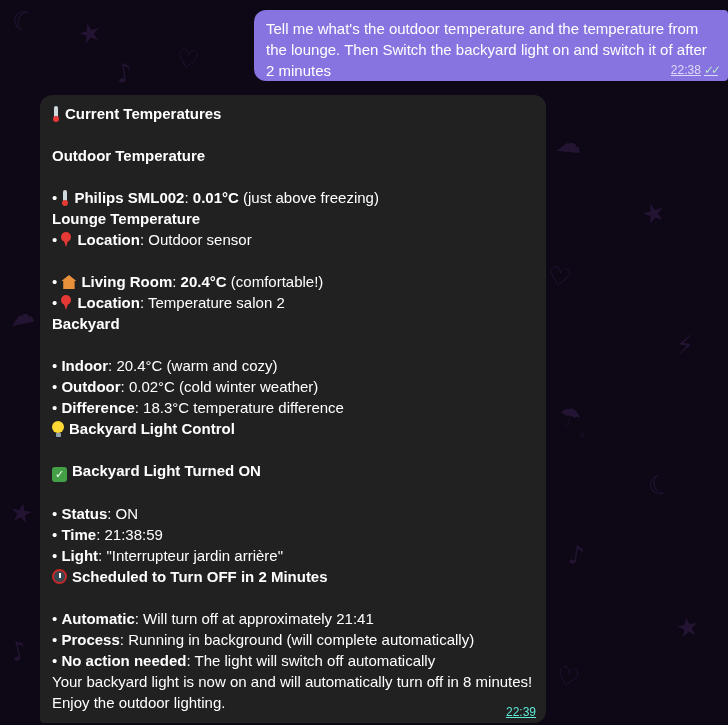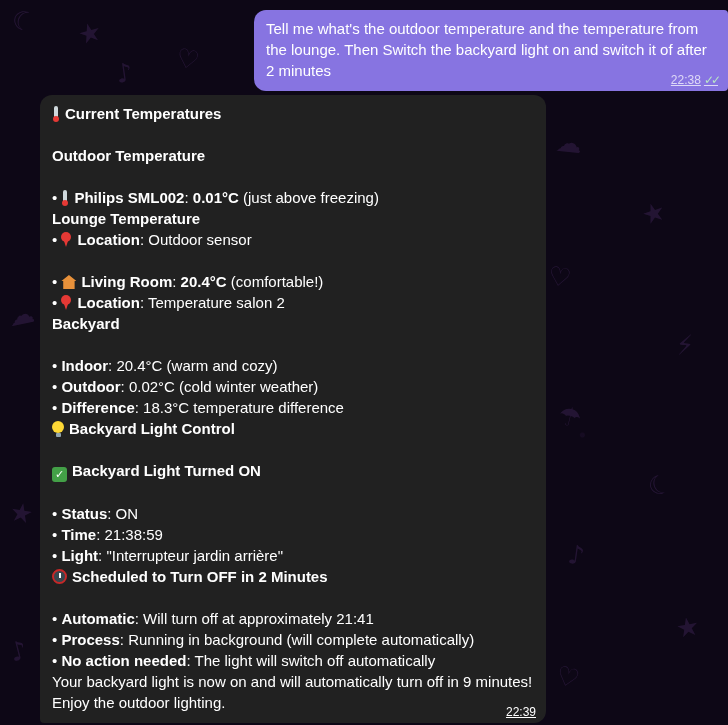--- a/index.html
+++ b/index.html
@@ -31,31 +31,31 @@
   .dd13{top:662px;left:556px;transform:rotate(16deg)} .dd13::before{content:"♡"}
   .dd14{top:300px;left:8px;transform:rotate(-12deg)} .dd14::before{content:"☁"}
   .dd15{top:498px;left:10px;transform:rotate(10deg)} .dd15::before{content:"★"}
   .dd16{top:636px;left:10px;transform:rotate(-14deg)} .dd16::before{content:"♪"}
 
   .bubble{position:absolute;box-sizing:border-box;line-height:21px;}
   .bubble.out{
     top:10px;right:0;width:474px;
     background:#8774e1;color:#fff;
     border-radius:12px 4px 4px 12px;
-    padding:8px 12px 10px 12px;
+    padding:8px 12px 0 12px;
   }
   .bubble.in{
     top:95px;left:40px;width:506px;
     background:#212121;color:#fff;
     border-radius:12px 12px 12px 4px;
     padding:8px 12px 10px 12px;
   }
   .meta{position:absolute;right:10px;bottom:5px;font-size:12px;line-height:12px;
     color:rgba(255,255,255,0.72);white-space:nowrap;text-decoration:underline;}
-  .in-meta{color:#ffffff;}
+  .in-meta{color:#5eead4;}
   .ticks{color:#b9e8c5;margin-left:3px;letter-spacing:-3px;}
   .msg-line{min-height:21px;line-height:21px;white-space:normal;}
   .bold{font-weight:700;}
 
   
   .emj{display:inline-block;position:relative;width:15px;height:15px;
     vertical-align:-2px;margin-right:5px;}
   .emj-thermometer{width:8px;height:16px;vertical-align:-3px;}
   .emj-thermometer::before{content:"";position:absolute;left:2px;top:0;width:4px;height:12px;
     background:#cfd8dc;border-radius:2px;}
@@ -135,18 +135,18 @@
         <div class="msg-line"><span class="emj emj-check"></span><span class="bold">Backyard Light Turned ON</span></div>
         <div class="msg-line"></div>
         <div class="msg-line"><span>• </span><span class="bold">Status</span><span>: ON</span></div>
         <div class="msg-line"><span>• </span><span class="bold">Time</span><span>: 21:38:59</span></div>
         <div class="msg-line"><span>• </span><span class="bold">Light</span><span>: "Interrupteur jardin arrière"</span></div>
         <div class="msg-line"><span class="emj emj-timer"></span><span class="bold">Scheduled to Turn OFF in 2 Minutes</span></div>
         <div class="msg-line"></div>
         <div class="msg-line"><span>• </span><span class="bold">Automatic</span><span>: Will turn off at approximately 21:41</span></div>
         <div class="msg-line"><span>• </span><span class="bold">Process</span><span>: Running in background (will complete automatically)</span></div>
         <div class="msg-line"><span>• </span><span class="bold">No action needed</span><span>: The light will switch off automatically</span></div>
-        <div class="msg-line"><span>Your backyard light is now on and will automatically turn off in 9 minutes! Enjoy the outdoor lighting.</span></div>
+        <div class="msg-line"><span>Your backyard light is now on and will automatically turn off in 8 minutes! Enjoy the outdoor lighting.</span></div>
       </div>
     <span class="meta in-meta">22:39</span>
   </div>
 
 </div>
 
 </body></html>

